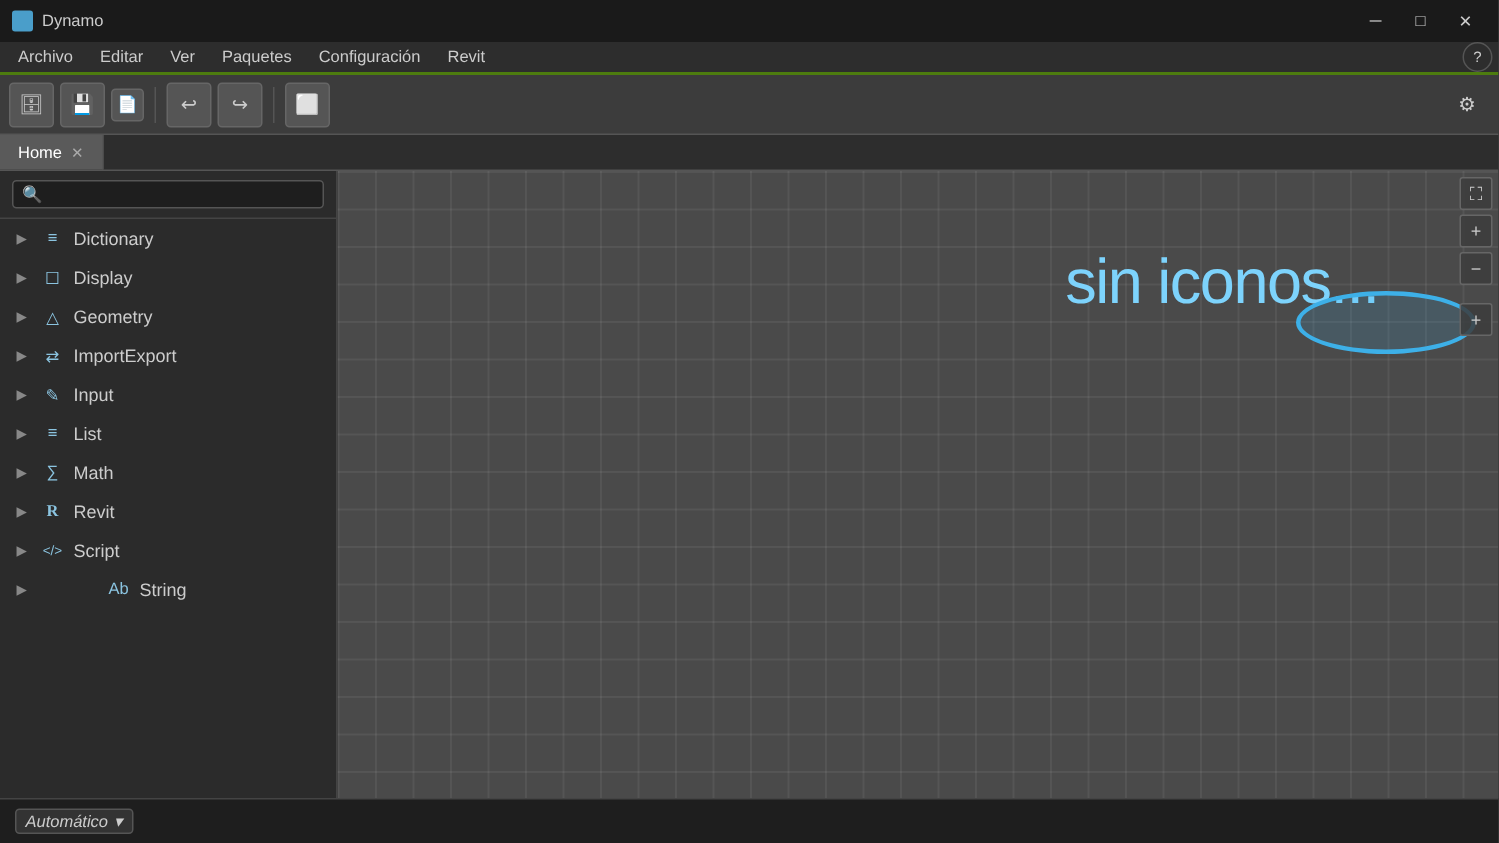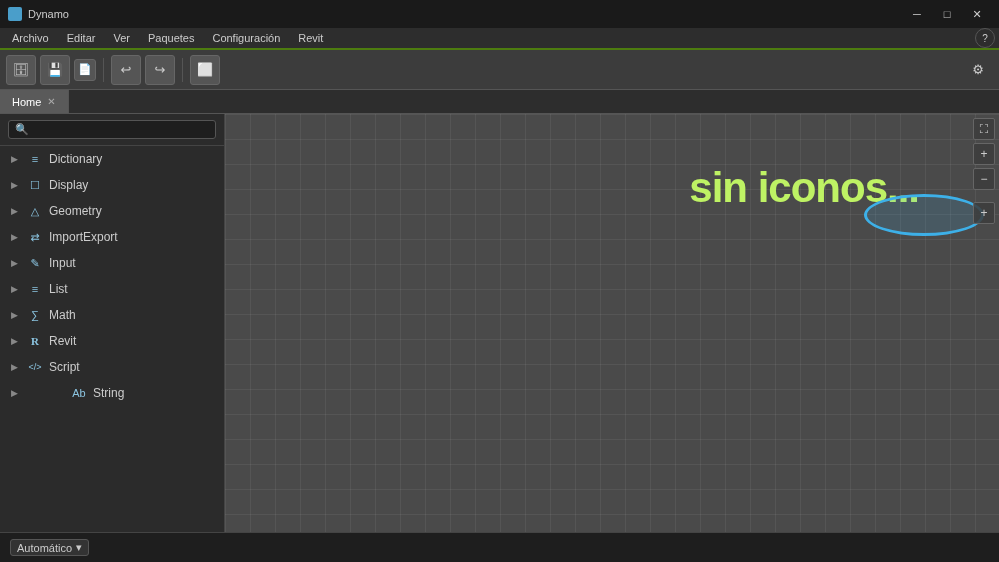--- a/index.html
+++ b/index.html
@@ -154,22 +154,22 @@
       background-image:
         linear-gradient(rgba(255,255,255,0.06) 1px, transparent 1px),
         linear-gradient(90deg, rgba(255,255,255,0.06) 1px, transparent 1px);
       background-size: 25px 25px;
     }
     .canvas-text {
       position: absolute;
       top: 50px;
       right: 80px;
       font-size: 42px;
-      font-weight: 700;
-      color: #bef264;
+      font-weight: 400;
+      color: #7dd3fc;
       font-family: Impact, 'Arial Black', sans-serif;
       letter-spacing: -1px;
     }
     .canvas-ellipse {
       position: absolute;
       top: 80px;
       right: 15px;
       width: 120px;
       height: 42px;
       border: 3px solid #3db0e8;
@@ -202,21 +202,21 @@
       height: 30px;
       background: #1e1e1e;
       display: flex;
       align-items: center;
       padding: 0 10px;
       color: #ccc;
       font-size: 11px;
       border-top: 1px solid #444;
       justify-content: space-between;
     }
-    .status-left { display: flex; align-items: flex-start; gap: 6px; }
+    .status-left { display: flex; align-items: flex-start; gap: 6px; font-style: italic; }
     .status-dropdown {
       background: #333;
       border: 1px solid #555;
       border-radius: 3px;
       padding: 1px 6px;
       color: #ccc;
       font-size: 11px;
       display: flex;
       align-items: center;
       gap: 4px;

